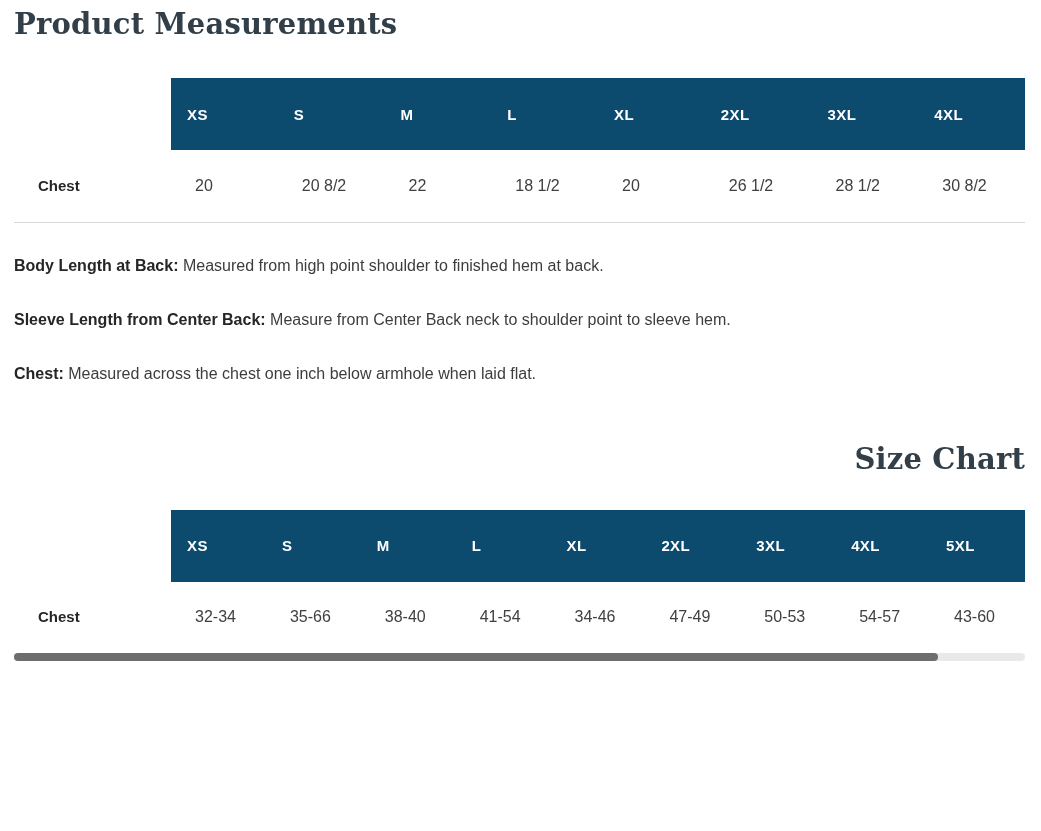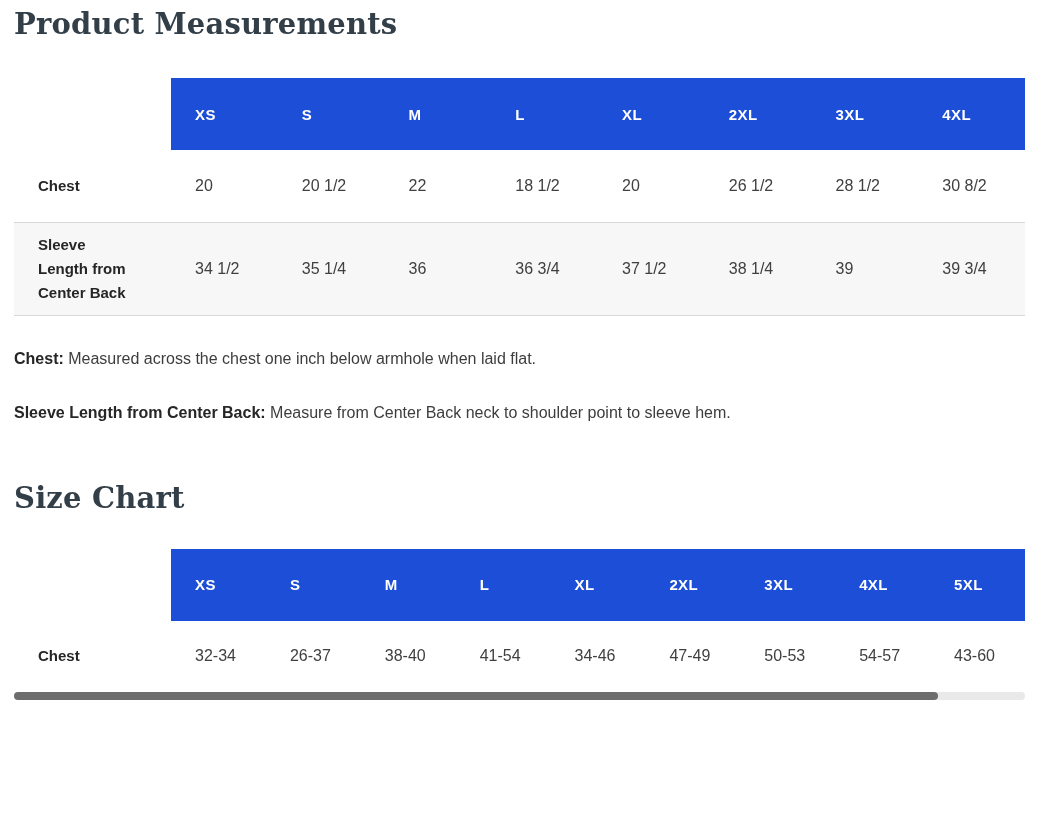--- a/index.html
+++ b/index.html
@@ -16,37 +16,37 @@
   }
   .section-title {
     font-family: "DejaVu Serif", "Liberation Serif", serif;
     font-weight: 700;
     font-size: 29px;
     line-height: 36px;
     color: #333f48;
     letter-spacing: 0.2px;
   }
   .title-measurements { margin: 6px 0 36px 0; }
-  .title-size-chart  { margin: 55px 0 33px 0; }
+  .title-size-chart  { margin: 55px 0 33px 0; text-align: right; }
 
   table.size-table {
     width: 1011px;
     border-collapse: collapse;
     table-layout: fixed;
   }
   table.size-table col.label-col { width: 157px; }
   table.size-table thead th {
-    background: #1d4ed8;
+    background: #0c4a6e;
     color: #ffffff;
     font-size: 15px;
     font-weight: 700;
     letter-spacing: 0.4px;
     text-align: left;
     height: 72px;
-    padding: 0 0 0 24px;
+    padding: 0 0 0 16px;
     vertical-align: middle;
   }
   table.size-table thead th.corner-cell {
     background: #ffffff;
     padding: 0;
   }
   table.size-table tbody tr {
     height: 72px;
     border-bottom: 1px solid #d8d8d8;
   }
@@ -118,50 +118,43 @@
           <th>XL</th>
           <th>2XL</th>
           <th>3XL</th>
           <th>4XL</th>
         </tr>
       </thead>
     <tbody>
         <tr>
           <th class="row-label">Chest</th>
           <td>20</td>
-          <td>20 1/2</td>
+          <td>20 8/2</td>
           <td>22</td>
           <td>18 1/2</td>
           <td>20</td>
           <td>26 1/2</td>
           <td>28 1/2</td>
           <td>30 8/2</td>
         </tr>
-        <tr>
-          <th class="row-label">Sleeve Length from Center Back</th>
-          <td>34 1/2</td>
-          <td>35 1/4</td>
-          <td>36</td>
-          <td>36 3/4</td>
-          <td>37 1/2</td>
-          <td>38 1/4</td>
-          <td>39</td>
-          <td>39 3/4</td>
-        </tr>
       </tbody>
   </table>
 
   <div class="definitions">
     <p class="definition">
-      <strong>Chest:</strong>
-      <span>Measured across the chest one inch below armhole when laid flat.</span>
+      <strong>Body Length at Back:</strong>
+      <span>Measured from high point shoulder to finished hem at back.</span>
     </p>
     <p class="definition">
       <strong>Sleeve Length from Center Back:</strong>
       <span>Measure from Center Back neck to shoulder point to sleeve hem.</span>
+    </p>
+    <p class="definition">
+      <strong>Chest:</strong>
+      <span>Measured across the chest one inch below armhole when laid flat.</span>
     </p>
   </div>
 
   <h2 class="section-title title-size-chart">Size Chart</h2>
 
   <table class="size-table no-last-border">
     <colgroup>
         <col class="label-col">
       </colgroup>
     <thead>
@@ -175,21 +168,21 @@
           <th>2XL</th>
           <th>3XL</th>
           <th>4XL</th>
           <th>5XL</th>
         </tr>
       </thead>
     <tbody>
         <tr>
           <th class="row-label">Chest</th>
           <td>32-34</td>
-          <td>26-37</td>
+          <td>35-66</td>
           <td>38-40</td>
           <td>41-54</td>
           <td>34-46</td>
           <td>47-49</td>
           <td>50-53</td>
           <td>54-57</td>
           <td>43-60</td>
         </tr>
       </tbody>
   </table>

